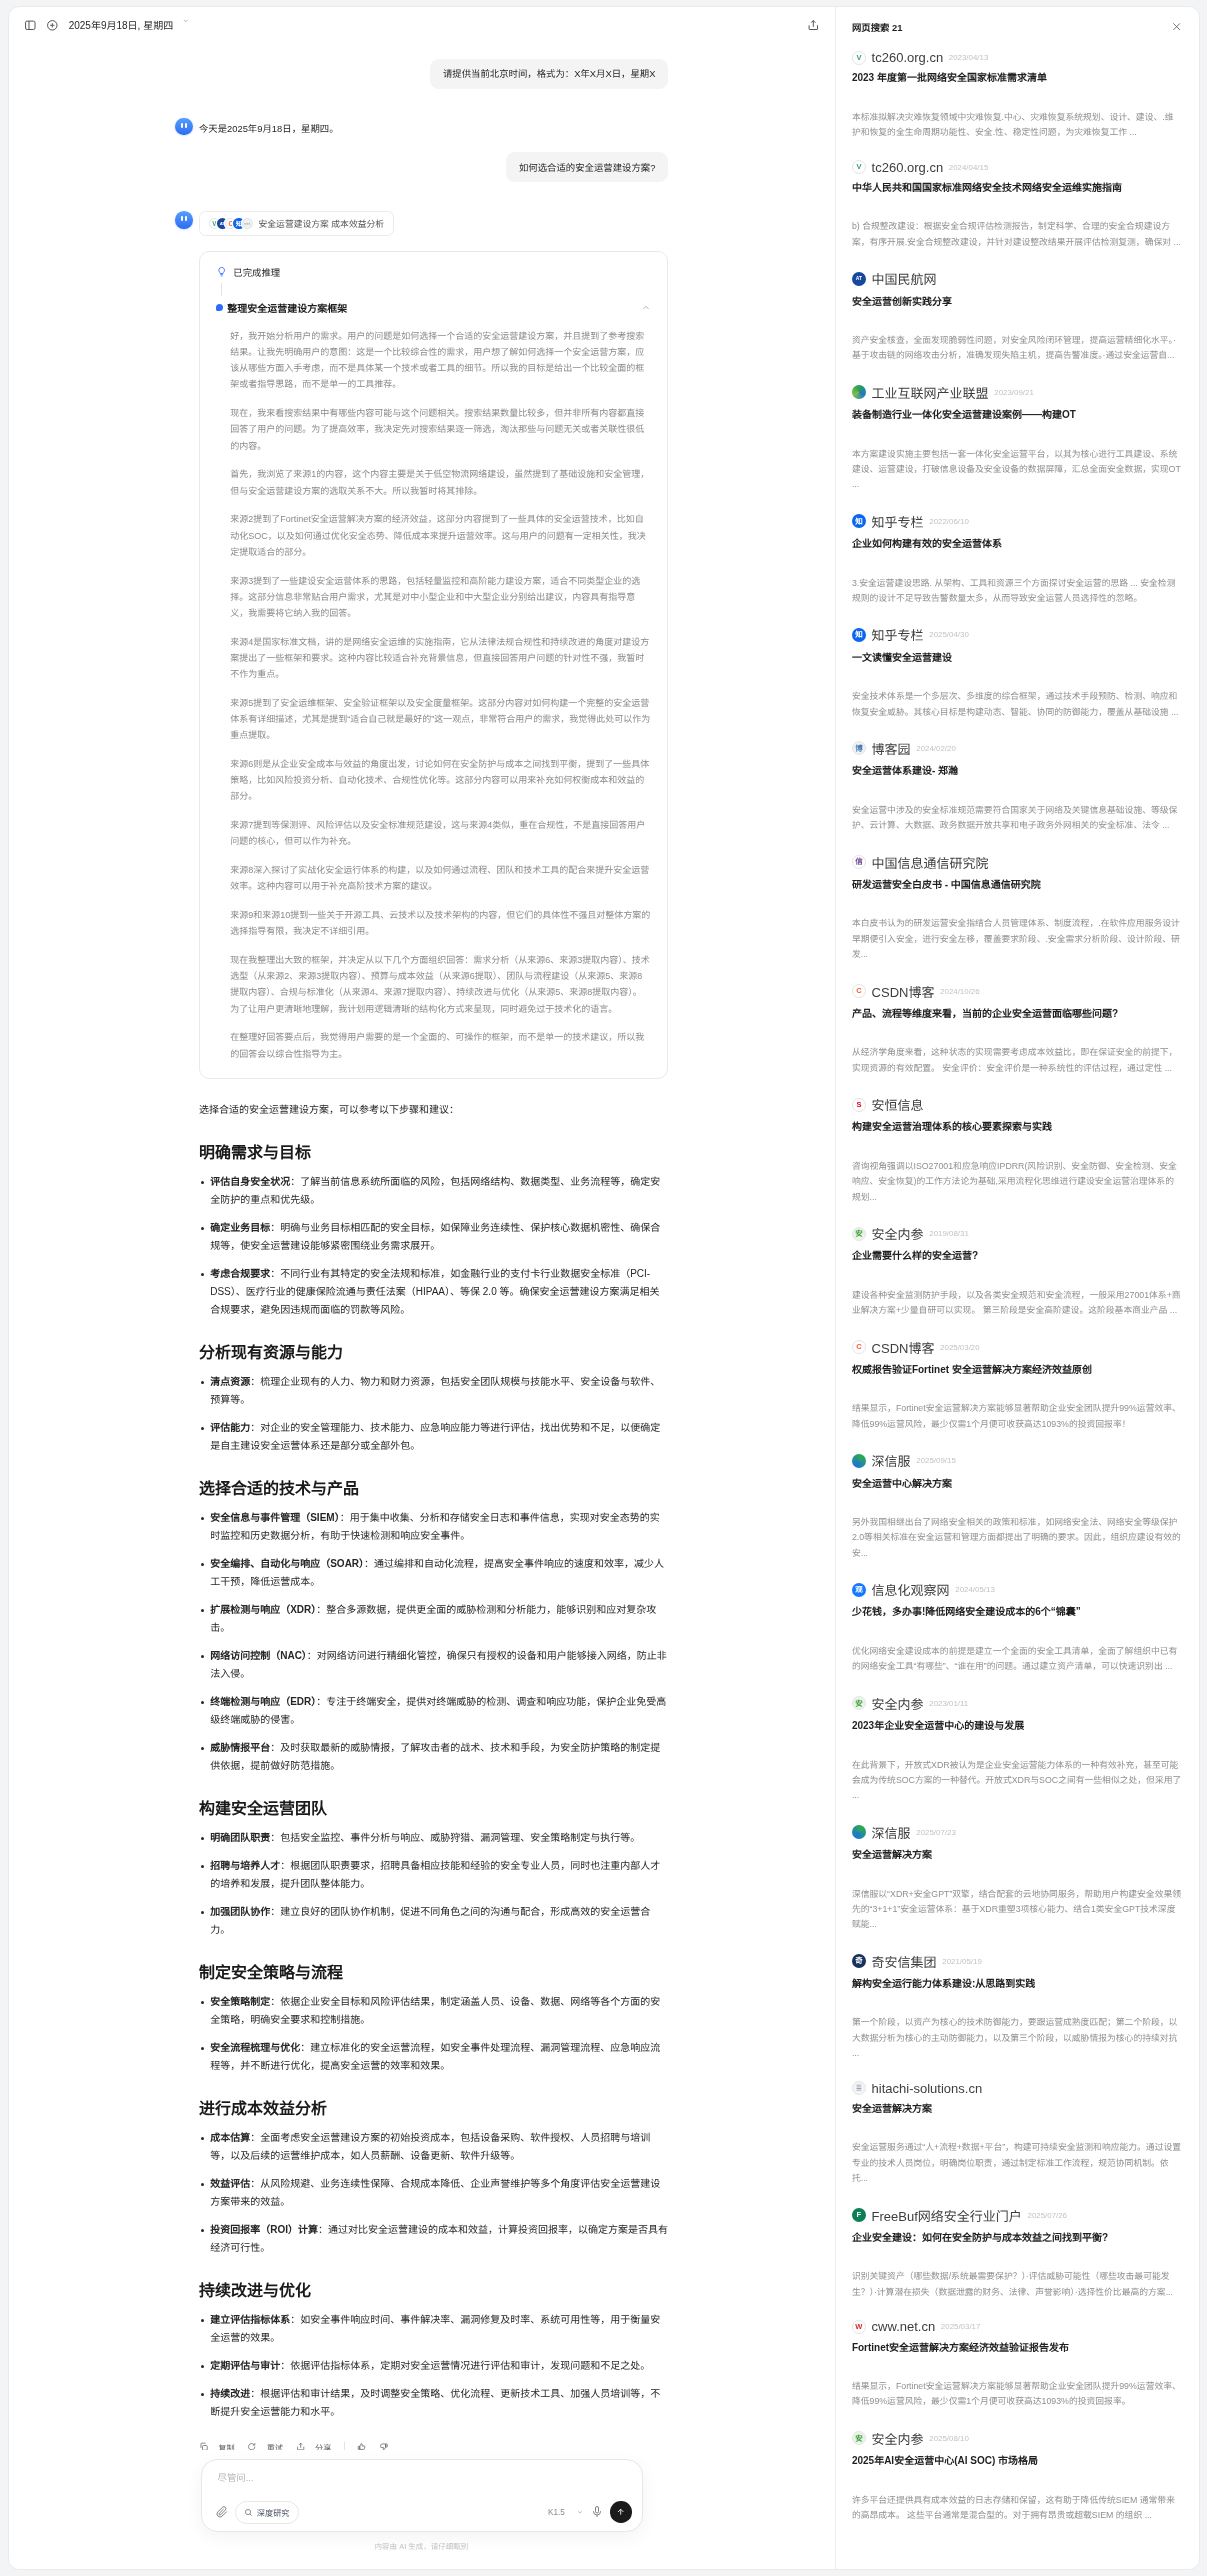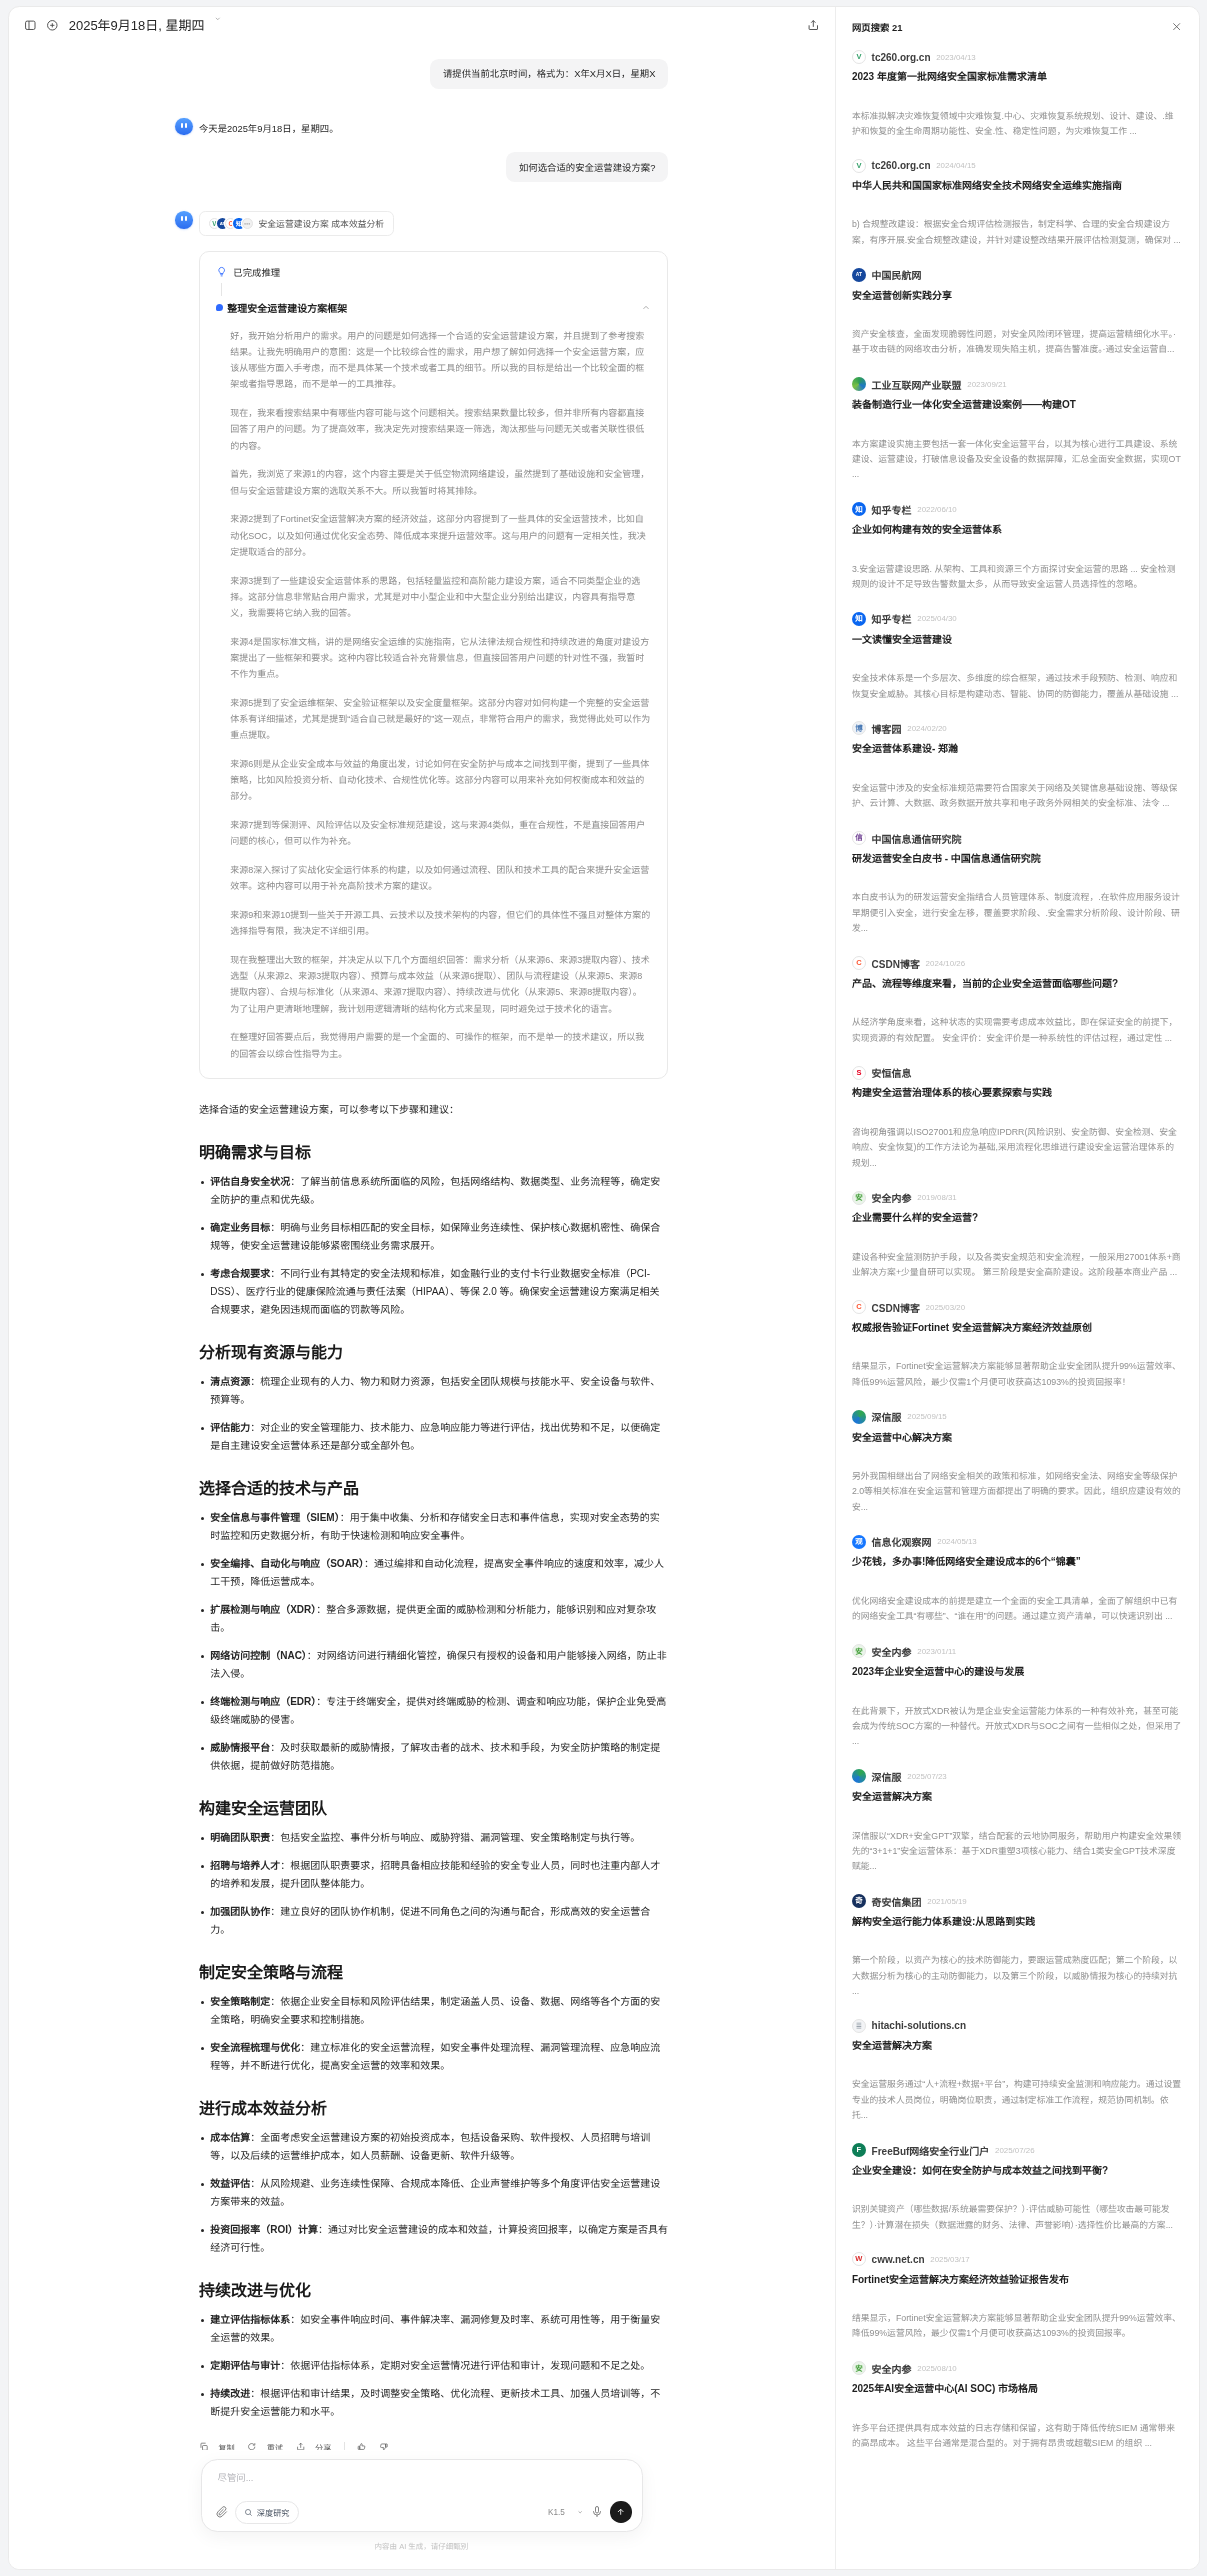--- a/index.html
+++ b/index.html
@@ -5,21 +5,21 @@
   html,body{margin:0;padding:0;width:1208px;height:2576px;overflow:hidden;
     background:#f3f4f6;font-family:"Liberation Sans","DejaVu Sans",sans-serif;}
   *{box-sizing:border-box;}
   .app{position:absolute;left:7.5px;top:6.3px;right:7.5px;bottom:6.3px;background:#fff;
     border:0.6px solid #eaeaea;border-radius:11.3px;display:flex;overflow:hidden;}
   
   .chat-col{flex:1;position:relative;min-width:0;}
   .chat-header{height:35px;display:flex;align-items:center;gap:10px;padding:0 15px;}
   .hicon{width:12.6px;height:12.6px;color:#4a4a4a;cursor:pointer;flex:0 0 auto;display:flex;}
   .hicon svg{width:12.6px;height:12.6px;}
-  .date-title{font-size:13px;color:#262626;display:flex;align-items:flex-start;gap:9px;cursor:pointer;}
+  .date-title{font-size:10px;color:#262626;display:flex;align-items:flex-start;gap:9px;cursor:pointer;}
   .date-title svg{width:7.5px;height:7.5px;color:#9a9a9a;}
   .hdr-spacer{flex:1;}
   .chat-body{position:absolute;top:35px;left:0;right:0;bottom:119px;overflow:hidden;}
   .inner{width:493px;margin:0 auto;}
   .row.user{display:flex;justify-content:flex-end;margin-top:16.4px;}
   .bubble{background:#f4f4f5;border-radius:8.8px;padding:7.5px 12.6px;font-size:9.4px;color:#262626;line-height:1.6;max-width:403px;}
   .row.assistant{display:flex;gap:6.3px;margin-top:29px;}
   .avatar{width:17.6px;height:17.6px;border-radius:50%;flex:0 0 auto;
     background:linear-gradient(180deg,#55a0ff,#2b6cf0);position:relative;box-shadow:0 0.6px 1.9px rgba(43,108,240,.35);}
   .avatar::before,.avatar::after{content:"";position:absolute;top:5px;width:2.2px;height:5px;border-radius:1.9px;background:#fff;}
@@ -81,21 +81,21 @@
   .disclaimer{text-align:center;font-size:7.5px;color:#c2c2c2;margin-top:7.5px;}
   
   .panel{width:364px;border-left:0.6px solid #ededed;position:relative;background:#fff;}
   .panel-head{display:flex;align-items:center;justify-content:space-between;padding:12.6px 16.4px 7.5px;}
   .panel-title{font-size:9.4px;font-weight:bold;color:#1f1f1f;}
   .close{width:11.3px;height:11.3px;color:#5c5c5c;cursor:pointer;display:flex;}
   .close svg{width:11.3px;height:11.3px;}
   .panel-list{position:absolute;top:39px;left:0;right:0;bottom:0;overflow:hidden;padding:3.8px 16.4px 0;}
   .res{margin-bottom:19px;cursor:pointer;}
   .res-meta{display:flex;align-items:center;gap:5.7px;}
-  .src{font-size:10px;color:#3d3d3d;font-weight:bold;}
+  .src{font-size:13px;color:#3d3d3d;font-weight:normal;}
   .rdate{font-size:7.9px;color:#c2c2c2;}
   .res-title{font-size:10px;font-weight:bold;color:#1f1f1f;margin:6.3px 0 4.4px;line-height:1.45;}
   .res-snip{font-size:8.8px;color:#8f8f8f;line-height:1.75;margin-top:24px;}
 </style>
 </head>
 <body>
 
 <div class="app">
 
   <div class="chat-col">

